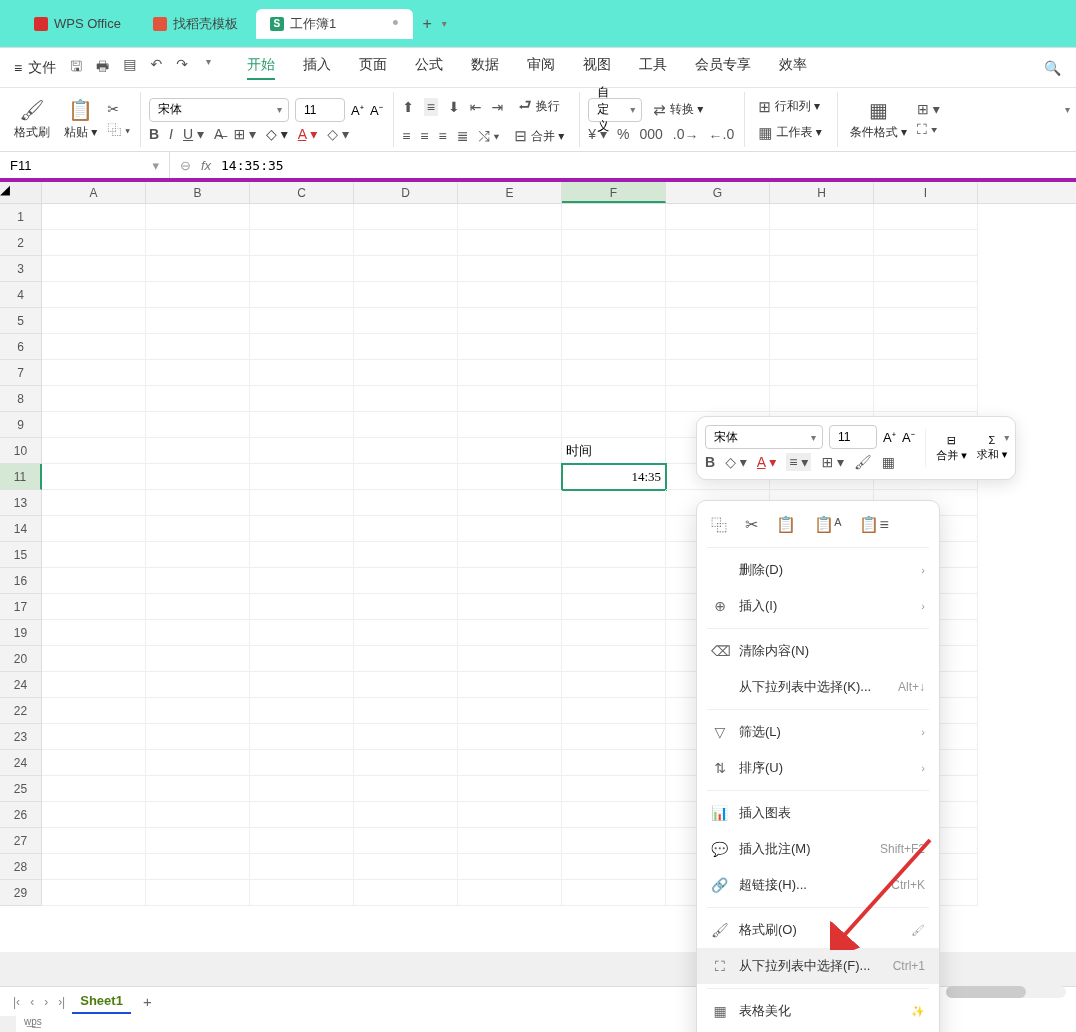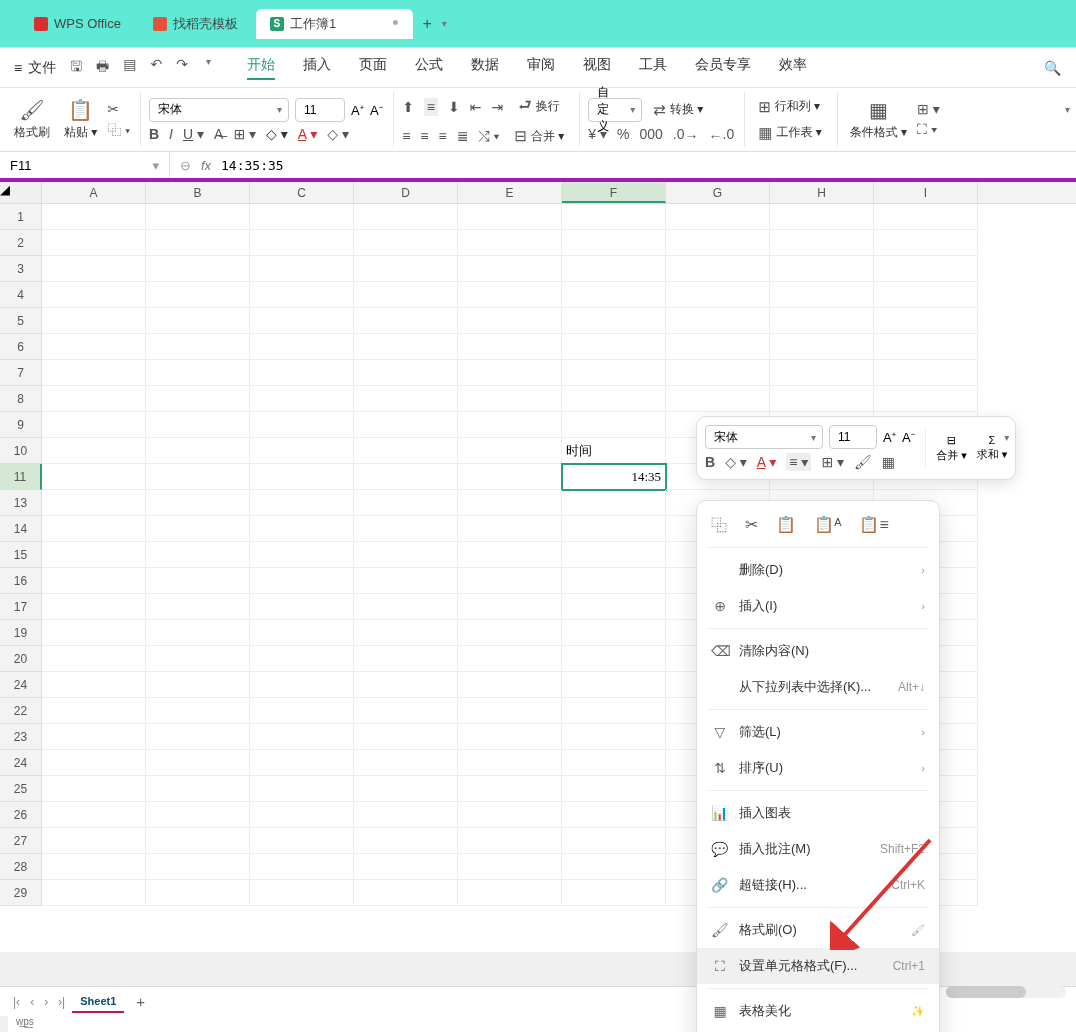--- a/index.html
+++ b/index.html
@@ -83,25 +83,25 @@
 .ctx-item .arrow { color: #999; font-size: 11px; }
 .ctx-sep { height: 1px; background: #eee; margin: 4px 10px; }
 .ctx-expand { text-align: center; color: #aaa; padding: 4px; font-size: 11px; }
 
 
 .red-arrow { position: absolute; top: 835px; left: 830px; z-index: 12; pointer-events: none; }
 
 
 .sheettabs { position: absolute; bottom: 16px; left: 0; right: 0; height: 30px; background: #fff; border-top: 1px solid #ddd; display: flex; align-items: center; padding: 0 10px; gap: 4px; }
 .sheettabs .nav { color: #888; font-size: 12px; padding: 0 3px; cursor: pointer; }
-.sheettabs .sheet { font-weight: bold; color: #0c4a6e; border-bottom: 2px solid #be185d; padding: 4px 8px; font-size: 11px; }
+.sheettabs .sheet { font-weight: bold; color: #4d7c0f; border-bottom: 2px solid #1d4ed8; padding: 4px 8px; font-size: 13px; }
 .sheettabs .add { color: #666; padding: 0 8px; cursor: pointer; font-size: 15px; }
 .hscroll { position: absolute; bottom: 18px; right: 10px; width: 120px; height: 12px; background: #f0f0f0; border-radius: 6px; }
 .hscroll .thumb { width: 80px; height: 100%; background: #ccc; border-radius: 6px; }
-.statusbar { position: absolute; bottom: 0; left: 8px; right: 0; height: 16px; background: #fff; font-size: 10px; padding: 0 8px; color: #777; }
+.statusbar { position: absolute; bottom: 0; left: 16px; right: 0; height: 16px; background: #fff; font-size: 10px; padding: 0 8px; color: #777; }
 </style>
 </head>
 <body>
 
 <div class="titlebar">
   <div class="tab">
     <span class="ticon wps-i"></span>
     <span>WPS Office</span>
   </div>
   <div class="tab">
@@ -709,21 +709,21 @@
       <span class="shortcut">Ctrl+K</span>
     </div>
   <div class="ctx-sep"></div>
   <div class="ctx-item">
       <span class="cic">🖌</span>
       <span class="label">格式刷(O)</span>
       <span class="arrow">🖌</span>
     </div>
   <div class="ctx-item hover">
       <span class="cic">⛶</span>
-      <span class="label">设置单元格格式(F)...</span>
+      <span class="label">从下拉列表中选择(F)...</span>
       <span class="shortcut">Ctrl+1</span>
     </div>
   <div class="ctx-sep"></div>
   <div class="ctx-item">
       <span class="cic">▦</span>
       <span class="label">表格美化</span>
       <span class="arrow">✨</span>
     </div>
   <div class="ctx-expand">⌄</div>
 </div>

